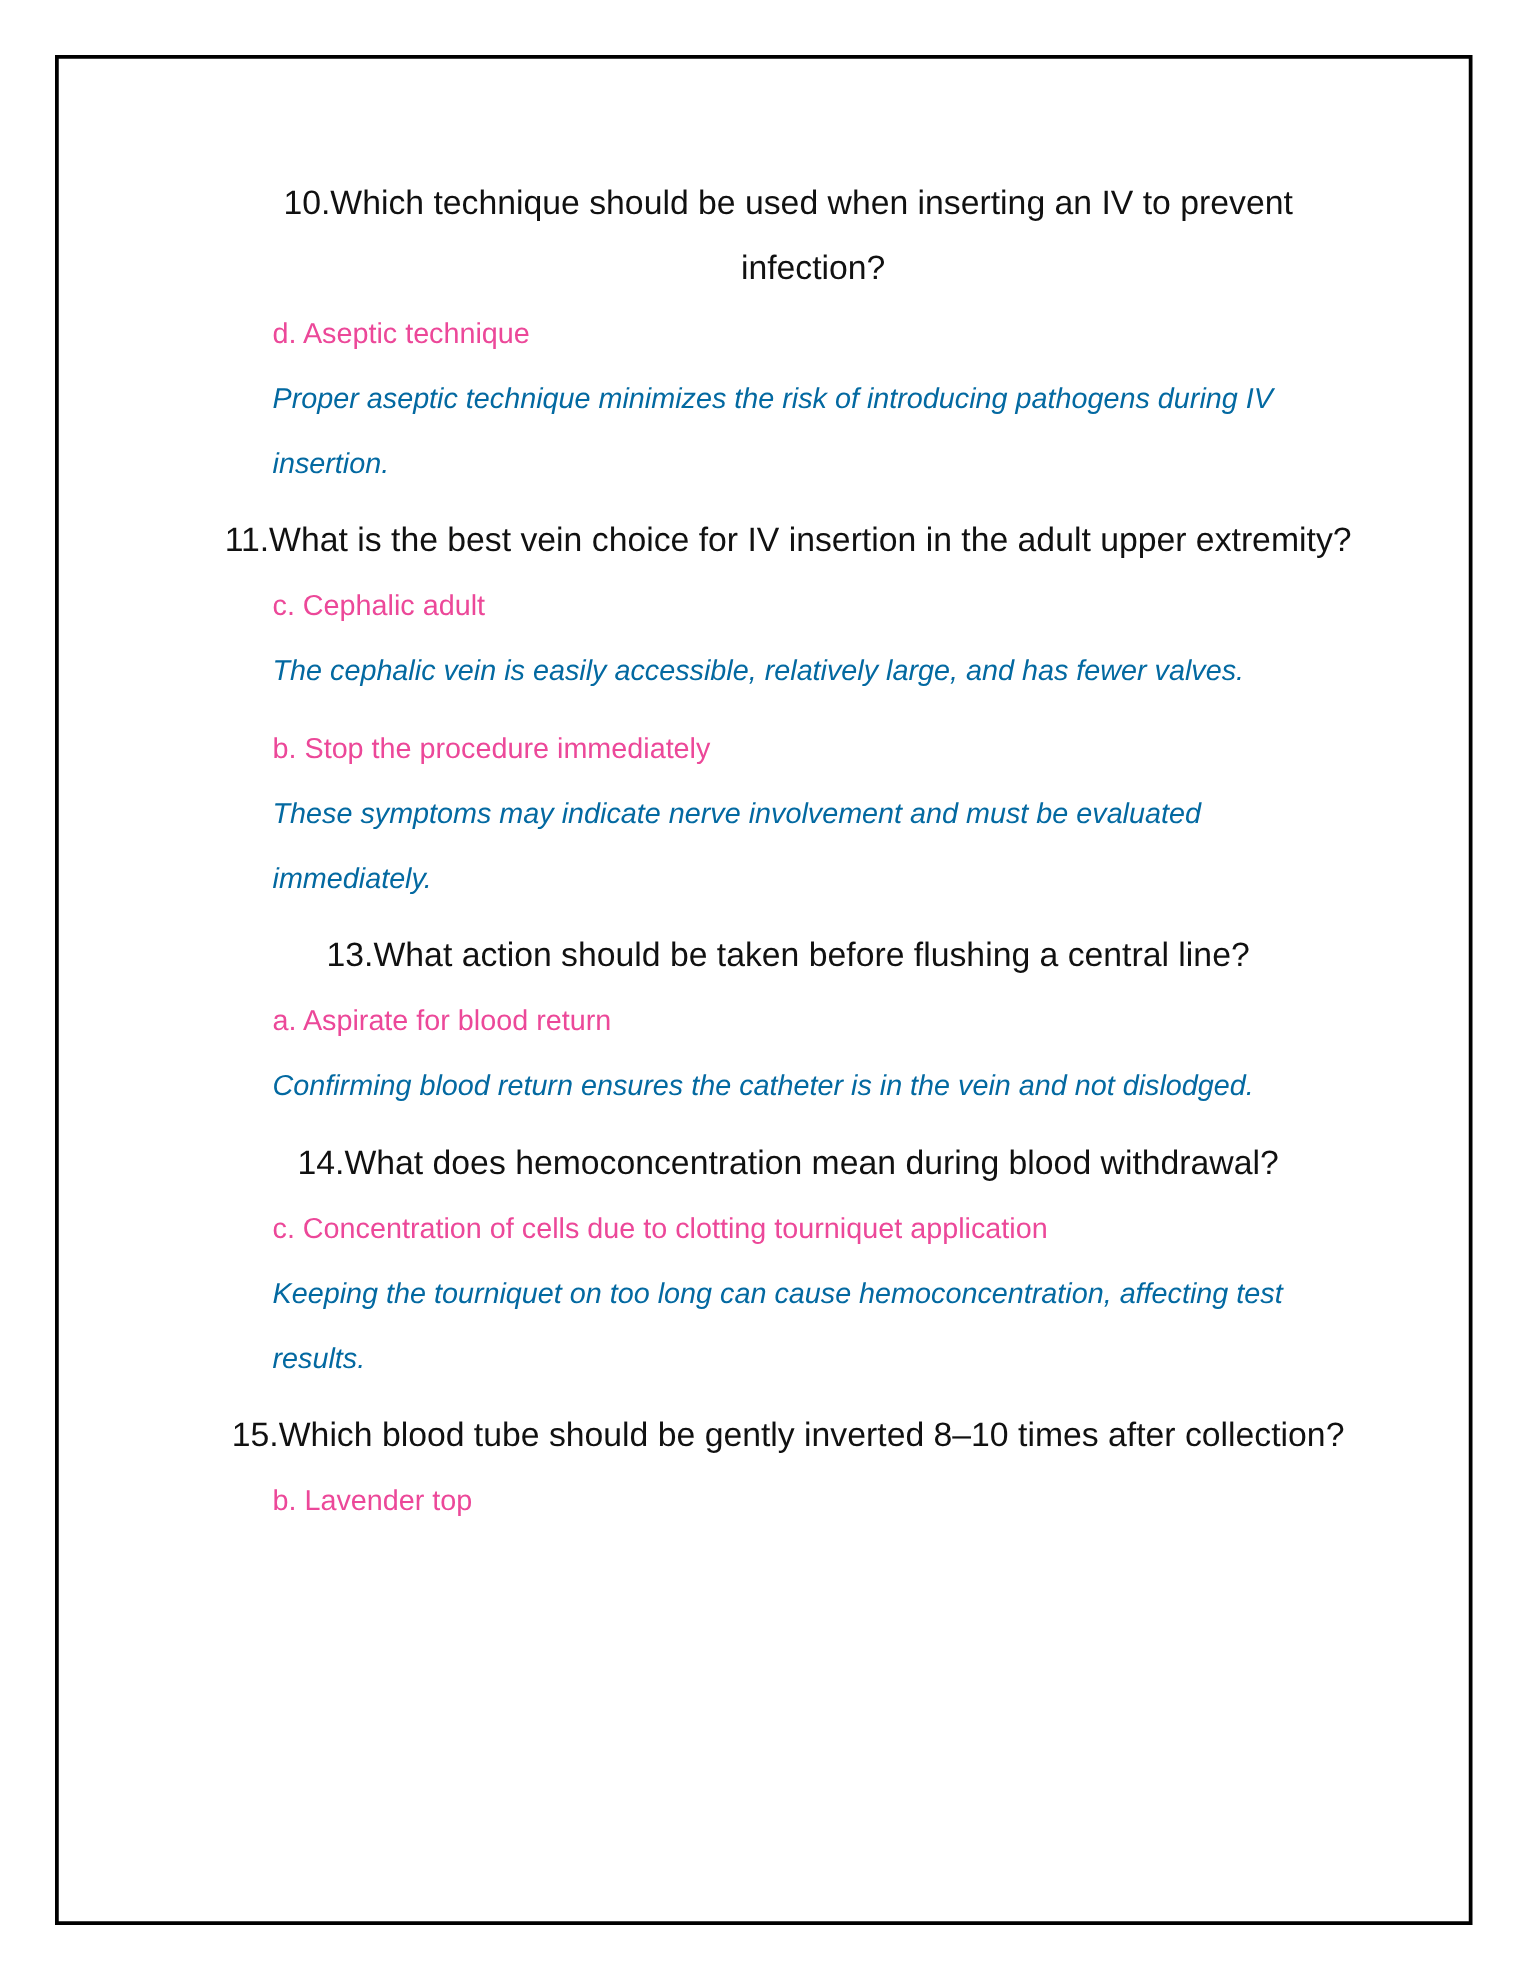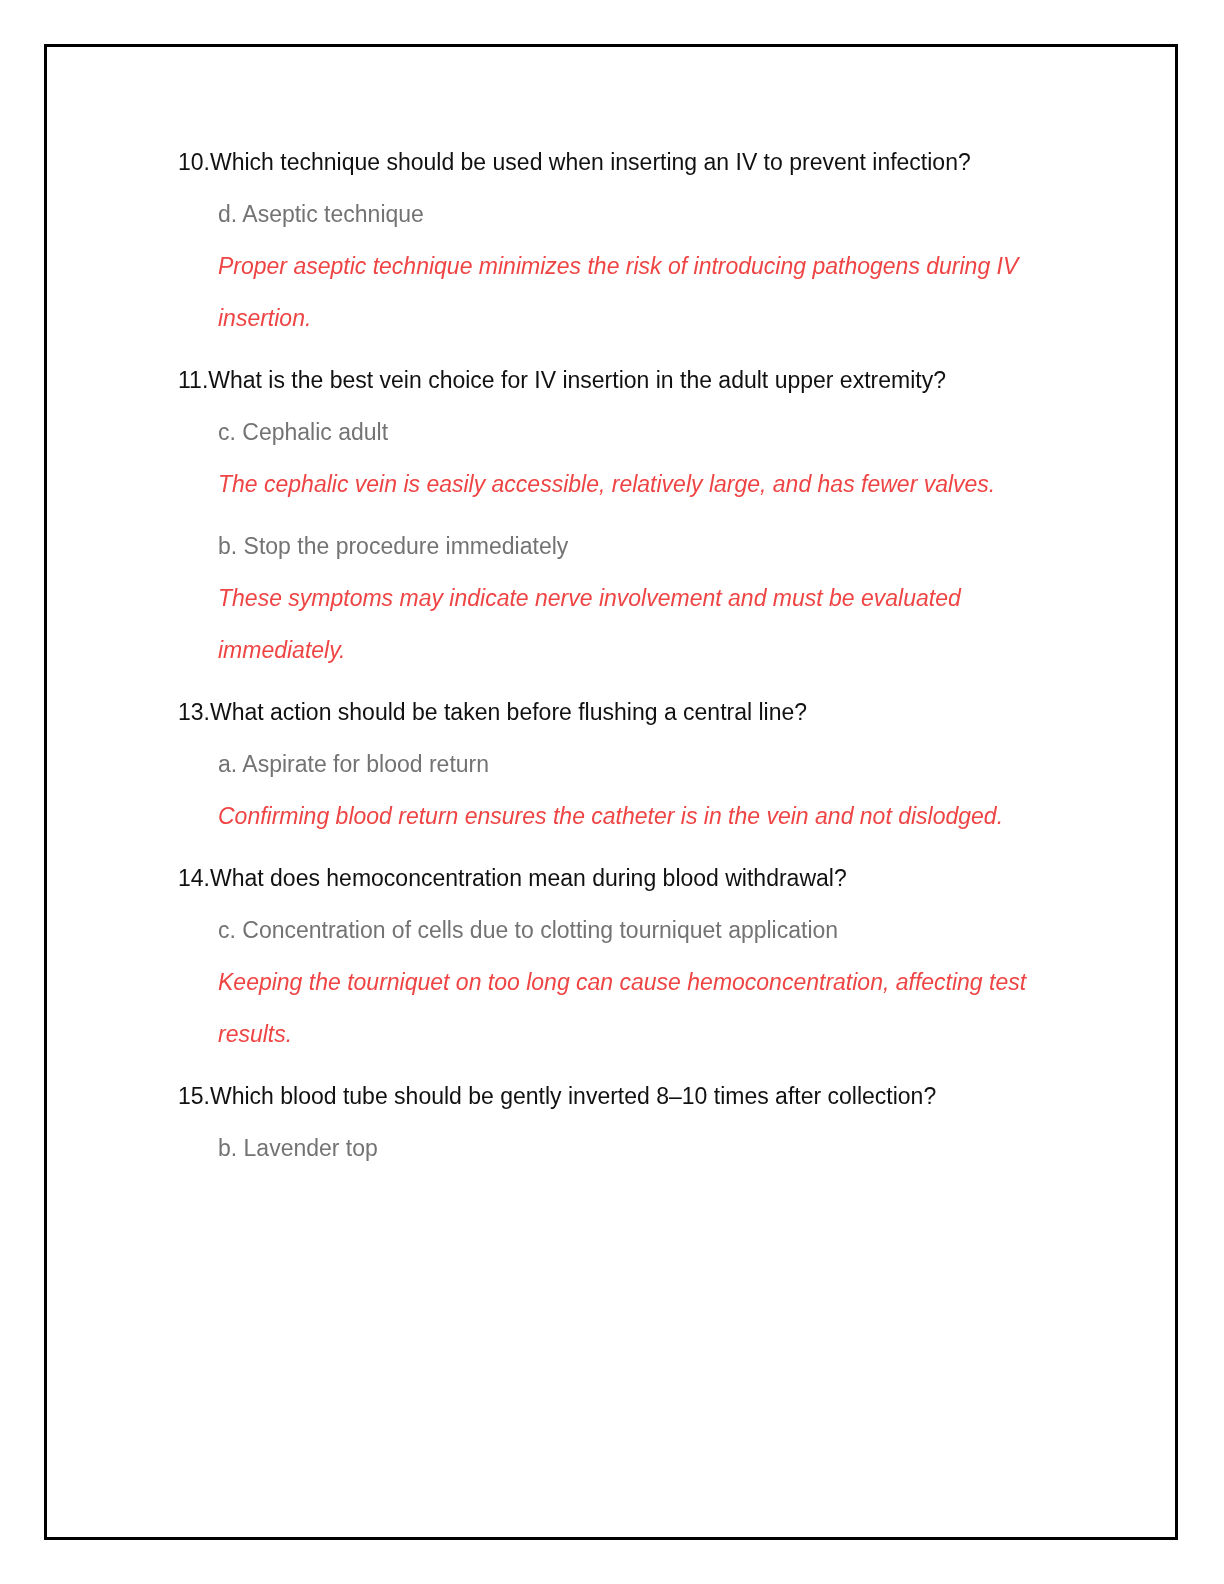--- a/index.html
+++ b/index.html
@@ -26,39 +26,40 @@
   .content {
     position: absolute;
     left: 178px;
     top: 136px;
     width: 905px;
   }
   .question-block {
     margin-bottom: 10px;
   }
   .q-line {
-    font-size: 23px;
+    font-size: 27px;
     line-height: 52px;
     color: #111111;
     padding-left: 40px;
     text-indent: -40px;
+    text-align: center;
   }
   .q-number {
     color: #111111;
   }
   .answer-line {
     font-size: 23px;
     line-height: 52px;
-    color: #737373;
+    color: #ec4899;
     padding-left: 40px;
   }
   .explanation-line {
     font-size: 23px;
     line-height: 52px;
-    color: #ef4444;
+    color: #0369a1;
     font-style: italic;
     padding-left: 40px;
   }
 </style>
 </head>
 <body>
 
 <div class="page-frame"></div>
 
 <div class="content">

